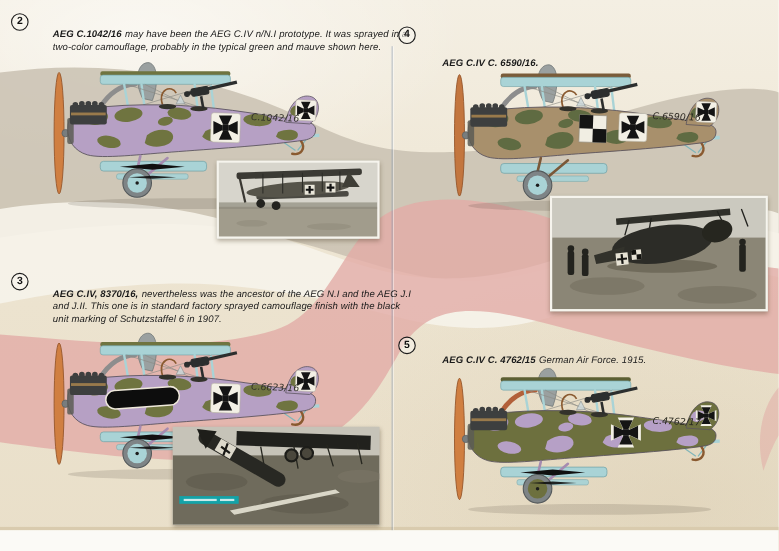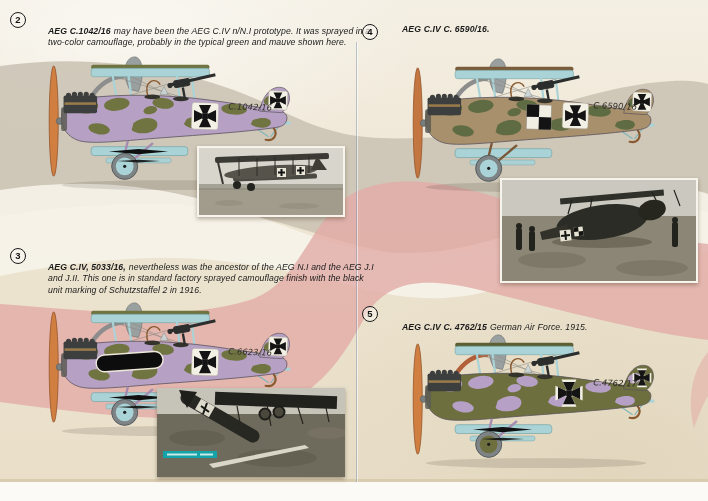--- a/index.html
+++ b/index.html
@@ -16,21 +16,21 @@
     background:rgba(128,148,174,.5);box-shadow:1px 0 0 rgba(255,255,255,.55);z-index:5;}
   .badge{position:absolute;width:14px;height:14px;border:1.4px solid #1a1a1a;border-radius:50%;
     background:rgba(248,245,238,.55);color:#111;font-weight:bold;font-size:9.5px;line-height:14px;
     text-align:center;z-index:6;}
   #badge2{left:10px;top:12px} #badge3{left:10px;top:248px}
   #badge4{left:362px;top:24px} #badge5{left:362px;top:306px}
   .entry-text{position:absolute;margin:16px;font-style:italic;font-size:8.7px;line-height:1.32;
     color:#1a1a1a;letter-spacing:.1px;z-index:6;}
   .entry-text .lead{font-weight:bold;padding-right:3px;}
   #text2{left:32px;top:10px;width:328px} #text3{left:32px;top:246px;width:330px}
-  #text4{left:386px;top:8px;width:300px} #text5{left:386px;top:306px;width:312px}
+  #text4{left:386px;top:36px;width:300px} #text5{left:386px;top:306px;width:312px}
   .plane{position:absolute;width:276px;height:138px;z-index:3;}
   #plane2{left:34px;top:54px} #plane3{left:34px;top:300px}
   #plane4{left:398px;top:56px} #plane5{left:398px;top:332px}
   .plane text{font-family:"DejaVu Sans",sans-serif;}
   .photo{position:absolute;z-index:4;border:2px solid #f6f4ed;background:#c9c6bc;
     box-shadow:0 2px 4px rgba(60,45,20,.35);}
   .photo svg{display:block;}
   #photo2{left:197px;top:146px;width:144px;height:67px;}
   #photo3{left:157px;top:388px;width:188px;height:89px;border:none;box-shadow:0 2px 4px rgba(60,45,20,.4);}
   #photo4{left:500px;top:178px;width:194px;height:101px;}
@@ -177,21 +177,21 @@
         </g>
         <ellipse cx="30" cy="55" rx="14" ry="3" fill="#8d8878" opacity="0.5"></ellipse>
         <ellipse cx="100" cy="58" rx="20" ry="3" fill="#8d8878" opacity="0.5"></ellipse>
       </svg>
     </div>
   </section>
 
   <section class="entry">
     <div class="badge" id="badge3">3</div>
     <p class="entry-text" id="text3">
-      <b class="lead">AEG C.IV, 5033/16,</b><span>nevertheless was the ancestor of the AEG N.I and the AEG J.I and J.II. This one is in standard factory sprayed camouflage finish with the black unit marking of Schutzstaffel 2 in 1916.</span>
+      <b class="lead">AEG C.IV, 8370/16,</b><span>nevertheless was the ancestor of the AEG N.I and the AEG J.I and J.II. This one is in standard factory sprayed camouflage finish with the black unit marking of Schutzstaffel 6 in 1907.</span>
     </p>
     <svg class="plane" id="plane3" viewBox="0 0 280 140" style="--base:#b6a0c4;--blotch:#6f7440;--wingtop:#6f7440;--wing:#a9d3d6;--wheel:#a9d3d6;--tire:#7e8486;--strut:#a58bb0;--prop:#d07f41;--exhaust:#8d8d8d">
       <use href="#plane-shape"></use>
       <rect x="63" y="54" width="68" height="17" rx="8.5" transform="rotate(-4 97 62.5)" fill="#0d0d0d" stroke="#efe9db" stroke-width="1.4"></rect>
       <g>
         <rect x="160" y="49.5" width="27" height="27" rx="2.5" transform="rotate(2 173.5 63)" fill="#f3f0e5" stroke="#b5b0a2" stroke-width="0.5"></rect>
         <use href="#cross-patee" transform="translate(173.5,63) scale(1.12)" fill="#141414"></use>
       </g>
       <g>
         <rect x="238" y="37.5" width="19" height="19" rx="2" transform="rotate(3 247.5 47)" fill="#f3f0e5" stroke="#b5b0a2" stroke-width="0.5"></rect>

